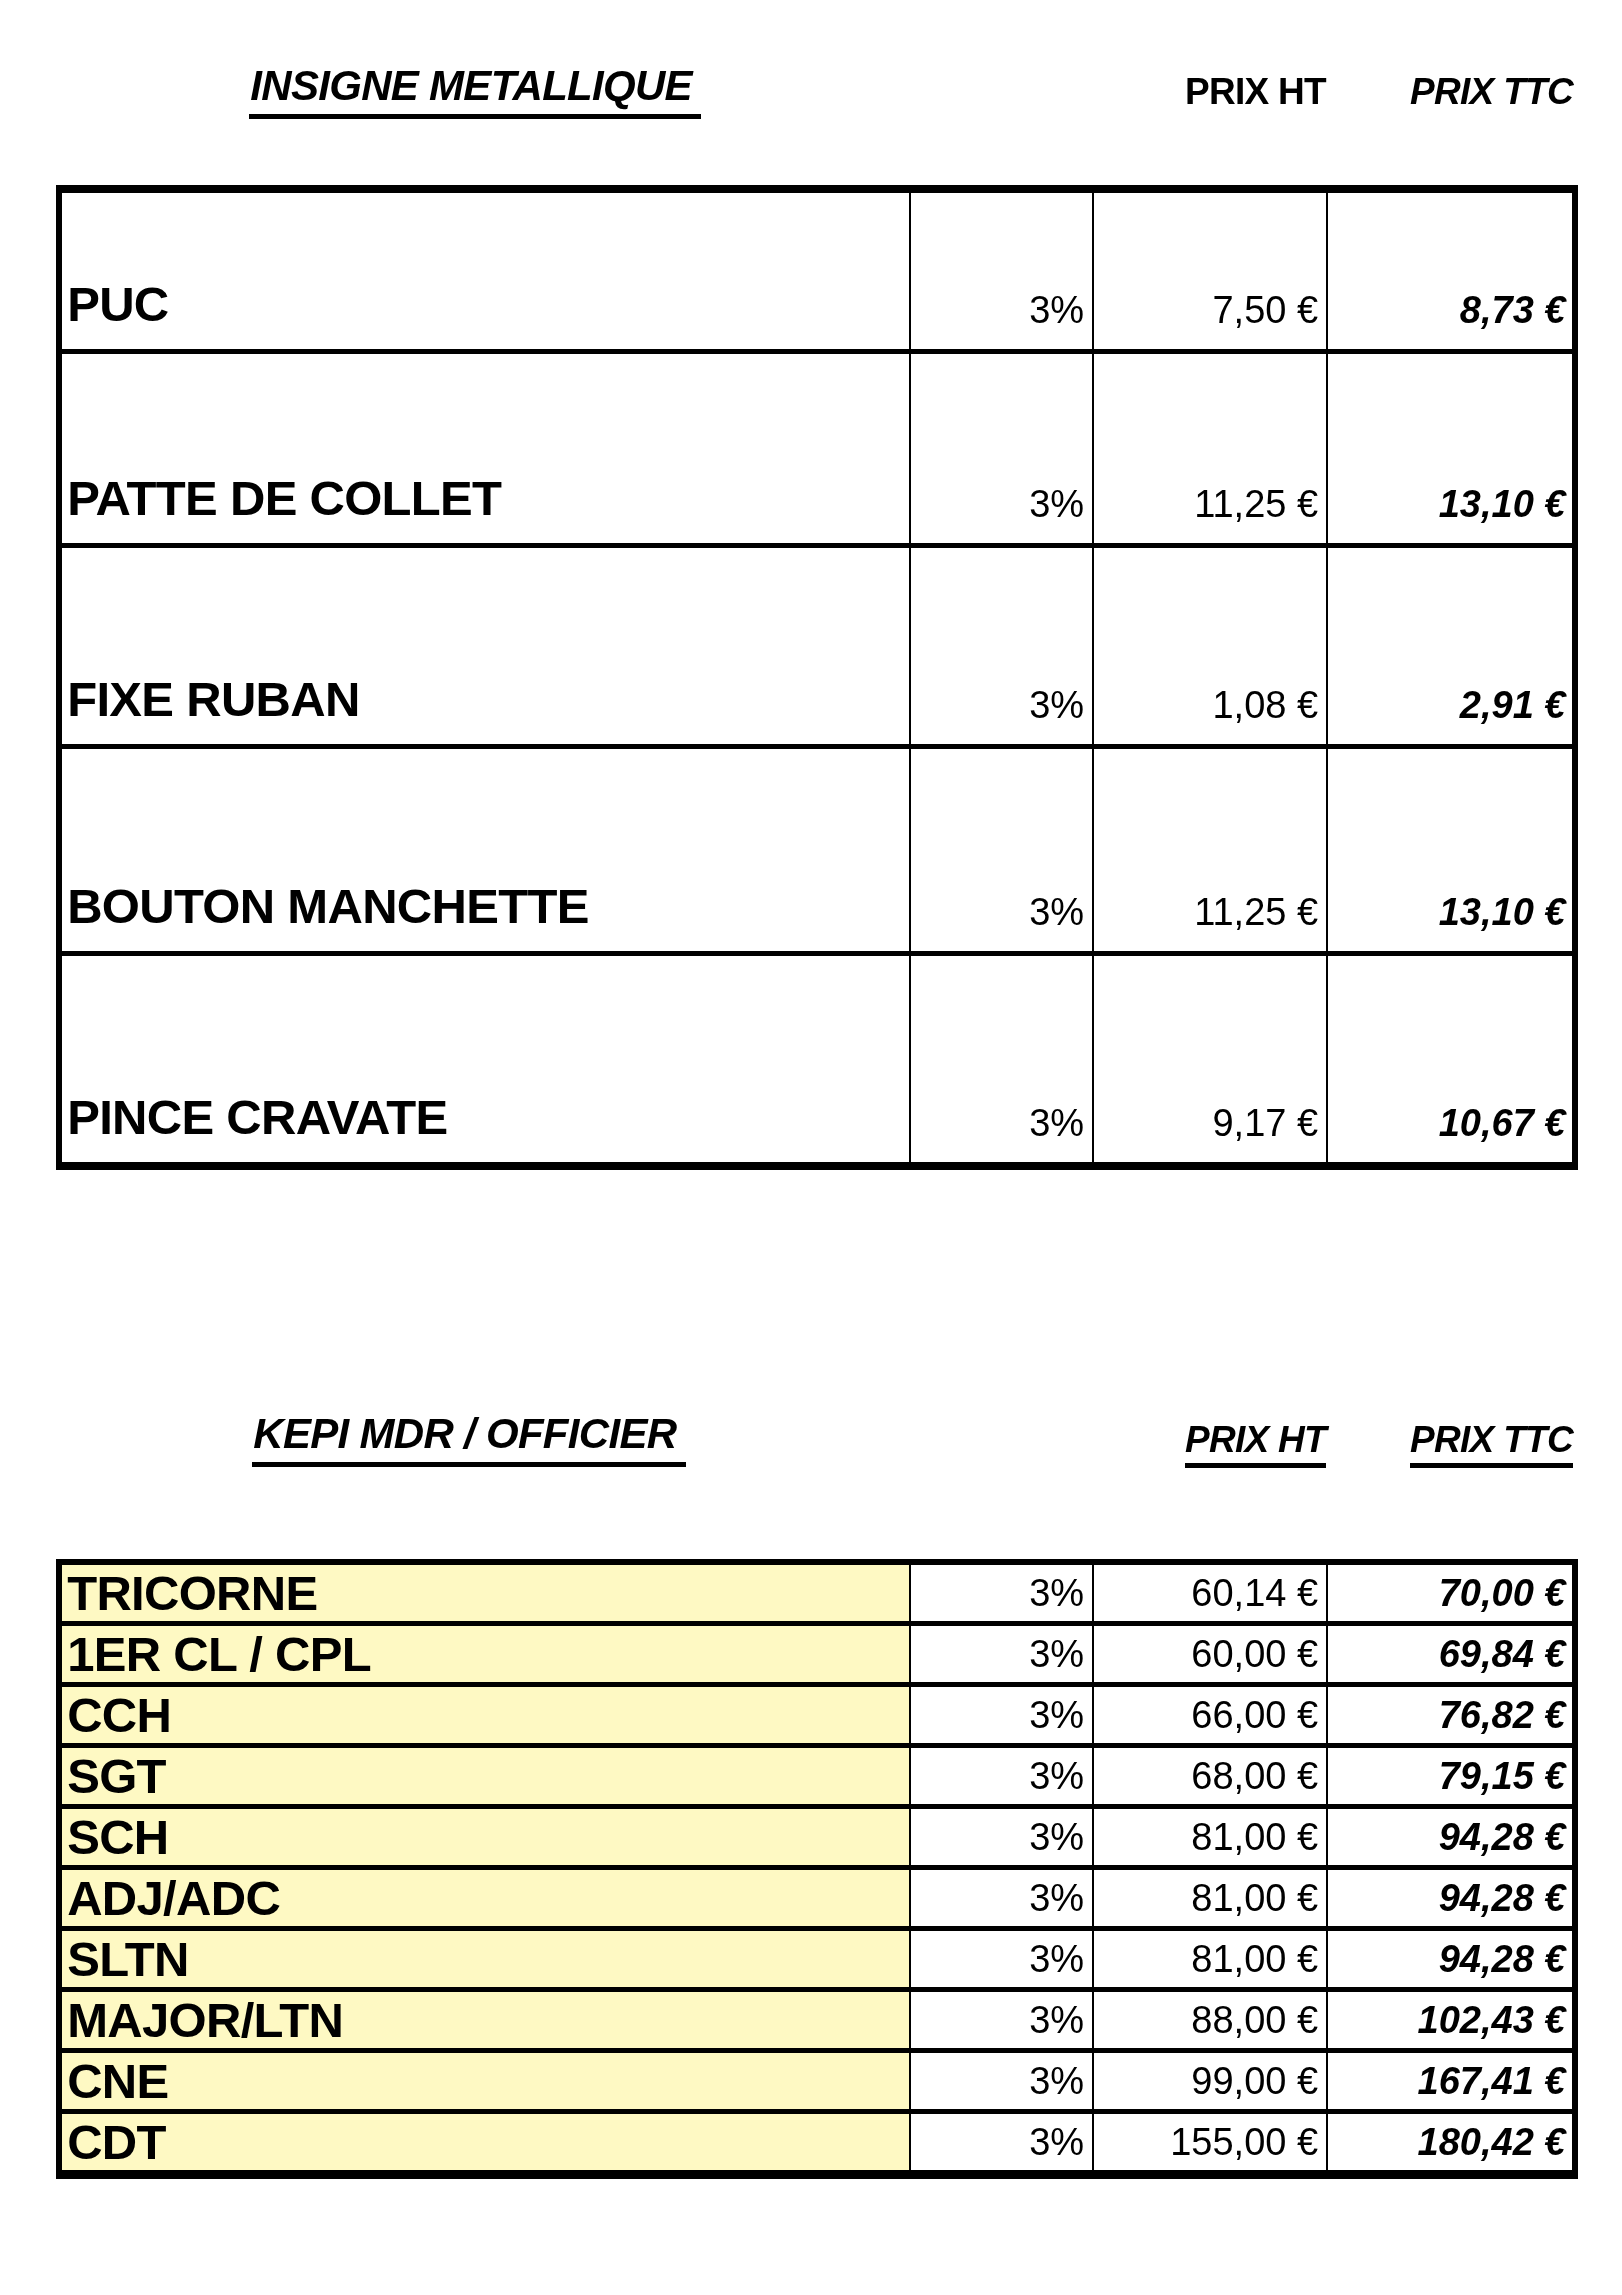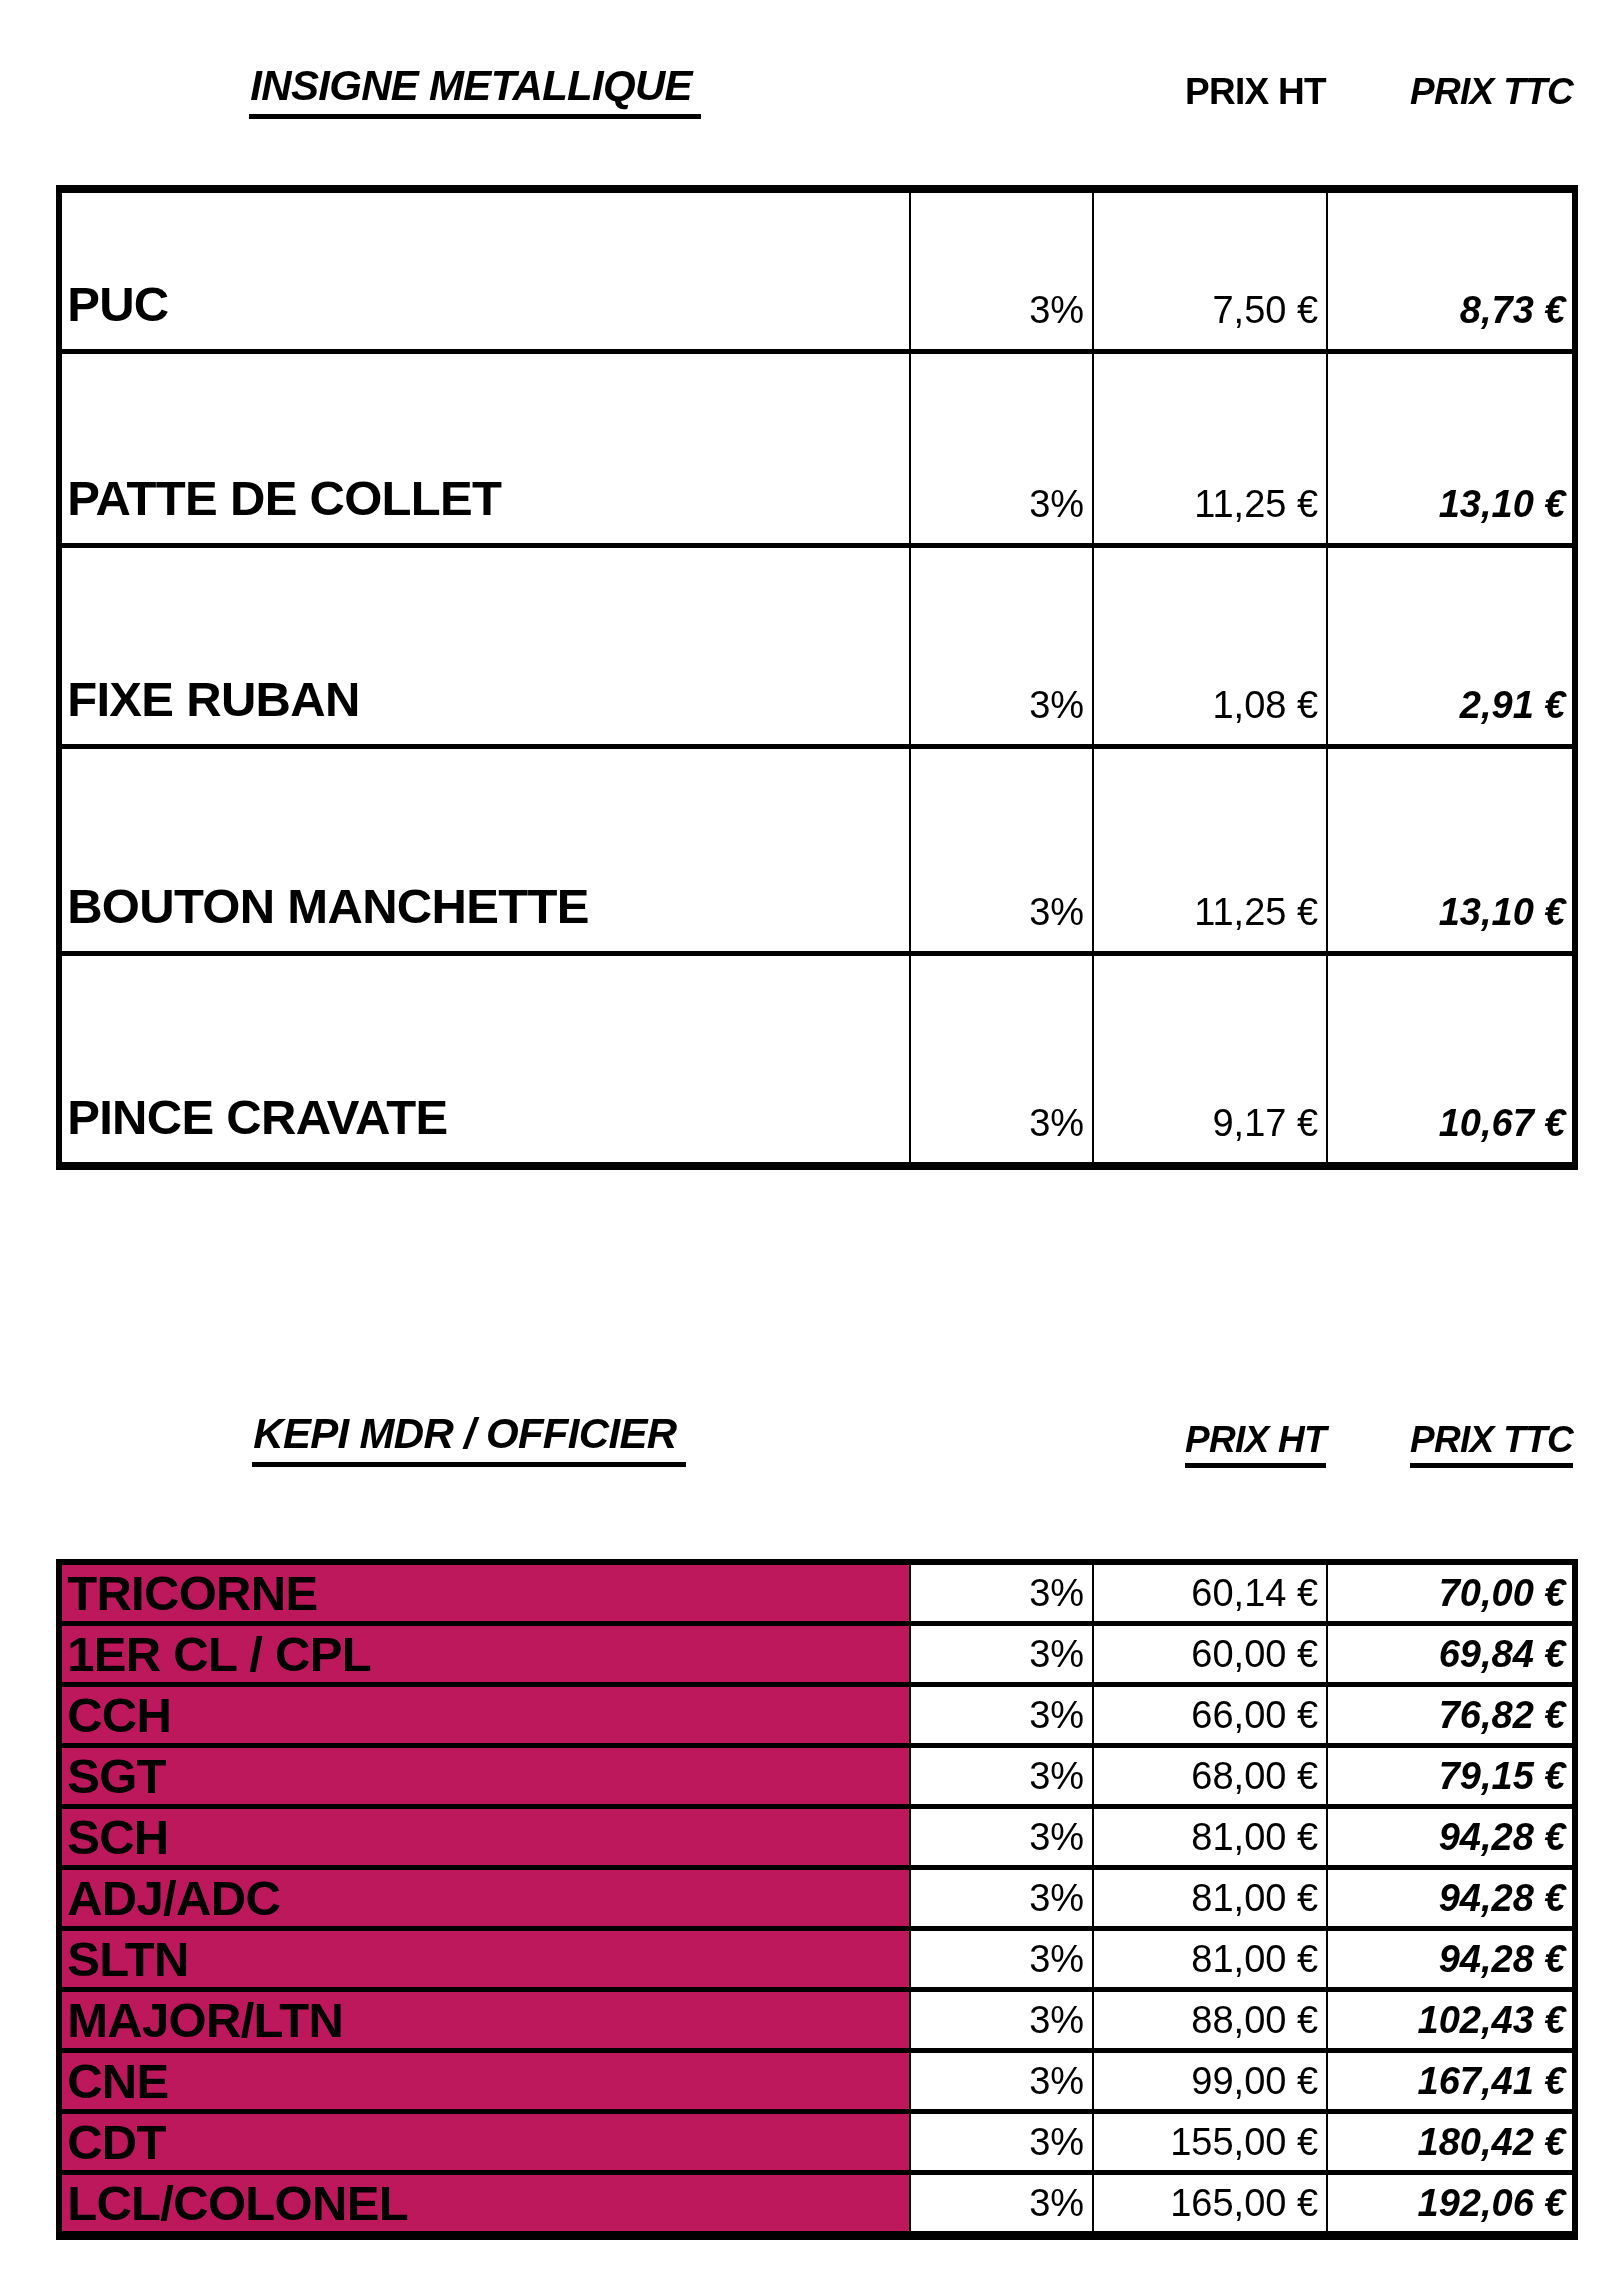--- a/index.html
+++ b/index.html
@@ -63,21 +63,21 @@
   #table1 tr.r4 td { height:201px; }
   #table1 tr.r5 td { height:207px; }
   #table1 tr.r6 td { height:213px; }
   
   #table2 {
     top:1559px;
     border:6.5px solid #000;
     border-bottom-width:9.8px;
   }
   #table2 td { vertical-align:middle; height:57px; }
-  #table2 td.c-label { background:#be185d; }
+  #table2 td.c-label { background:#fef9c3; }
 </style>
 </head>
 <body>
 
 <div class="sec-title" style="left:249px; top:65px;">INSIGNE METALLIQUE</div>
 
 <div class="col-hdr" style="left:1092px; top:73px; width:234px;">
   <span>PRIX HT</span>
 </div>
 
@@ -197,21 +197,15 @@
       <td class="c-tva">3%</td>
       <td class="c-ht">99,00 €</td>
       <td class="c-ttc">167,41 €</td>
     </tr>
     <tr>
       <td class="c-label">CDT</td>
       <td class="c-tva">3%</td>
       <td class="c-ht">155,00 €</td>
       <td class="c-ttc">180,42 €</td>
     </tr>
-    <tr>
-      <td class="c-label">LCL/COLONEL</td>
-      <td class="c-tva">3%</td>
-      <td class="c-ht">165,00 €</td>
-      <td class="c-ttc">192,06 €</td>
-    </tr>
   </tbody>
 </table>
 
 
 </body></html>

